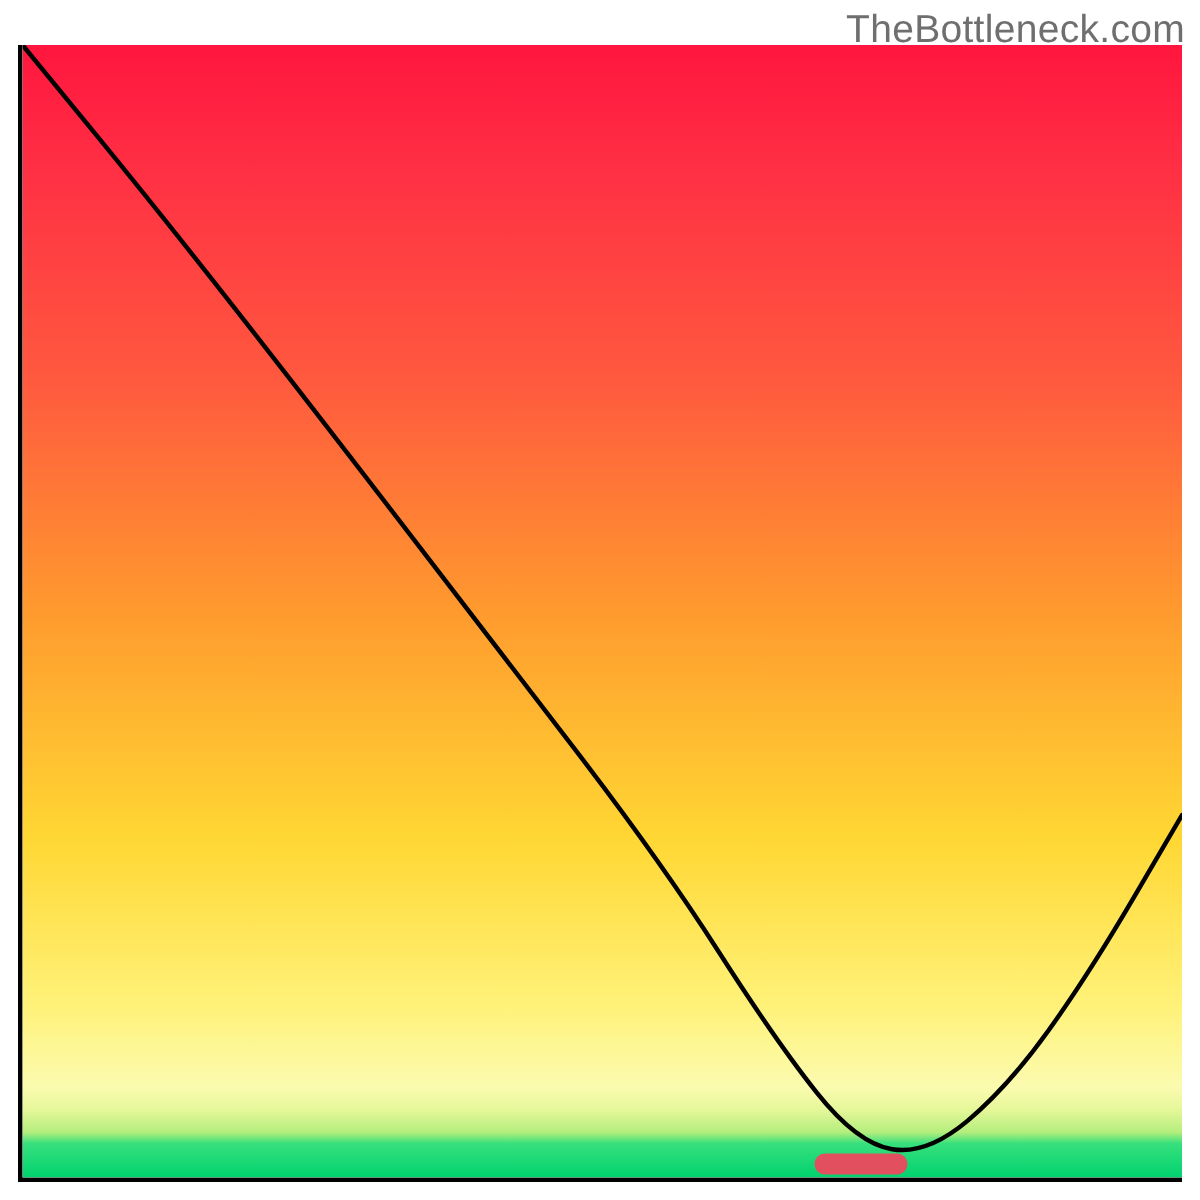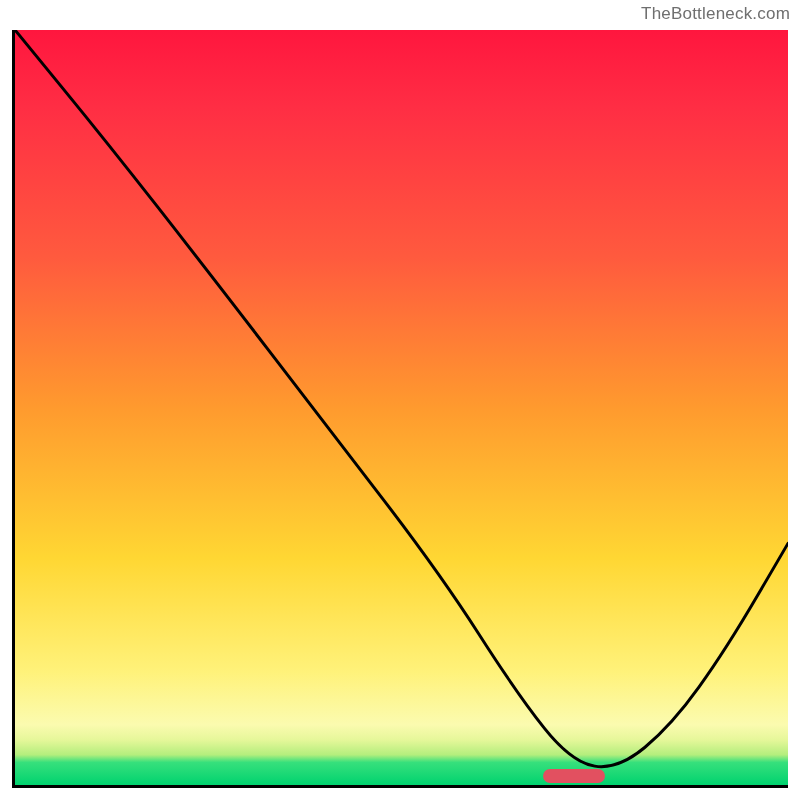--- a/index.html
+++ b/index.html
@@ -14,21 +14,21 @@
   .container {
     position: relative;
     width: 800px;
     height: 800px;
   }
   .watermark {
     position: absolute;
     top: 4px;
     right: 10px;
     color: #6f6f6f;
-    font-size: 17px;
+    font-size: 26px;
     font-weight: 500;
     letter-spacing: 0.2px;
     z-index: 5;
   }
   .plot-frame {
     position: absolute;
     top: 30px;
     left: 12px;
     width: 776px;
     height: 758px;

